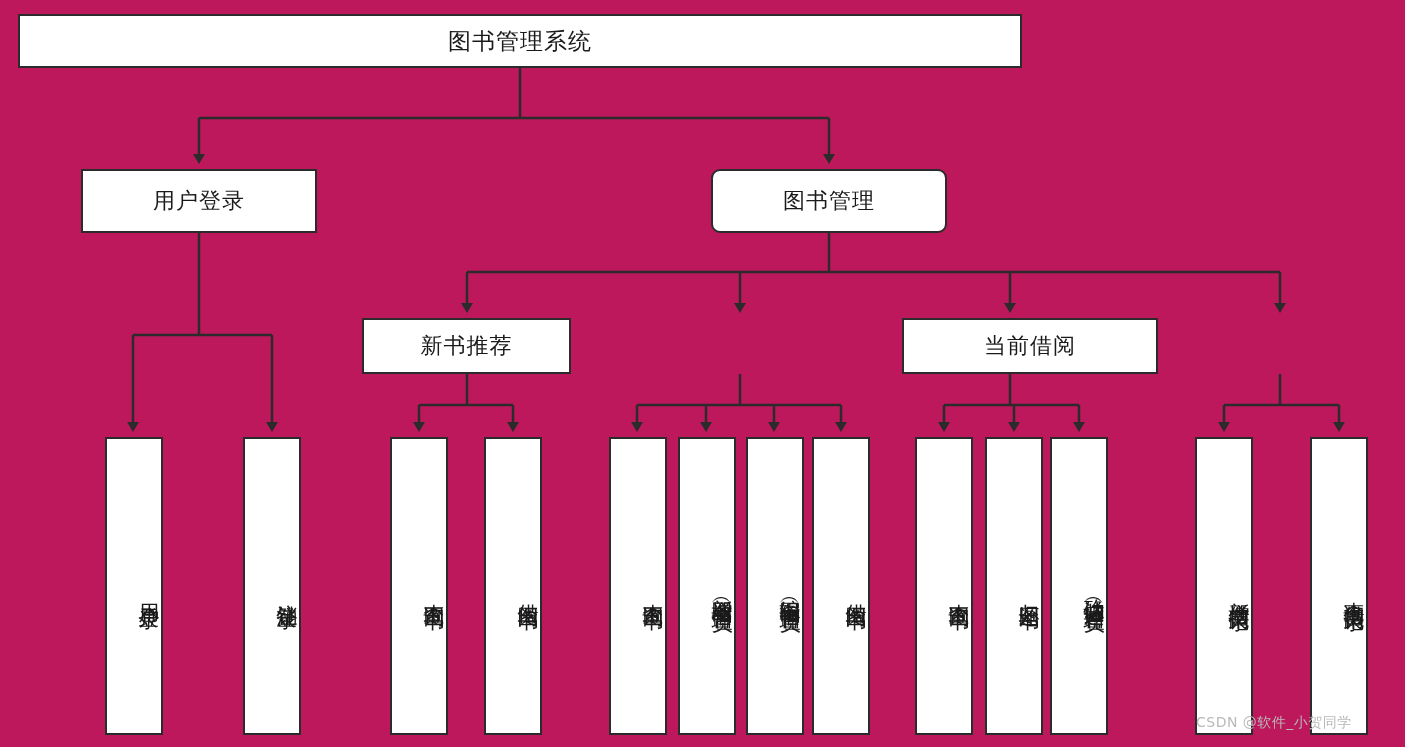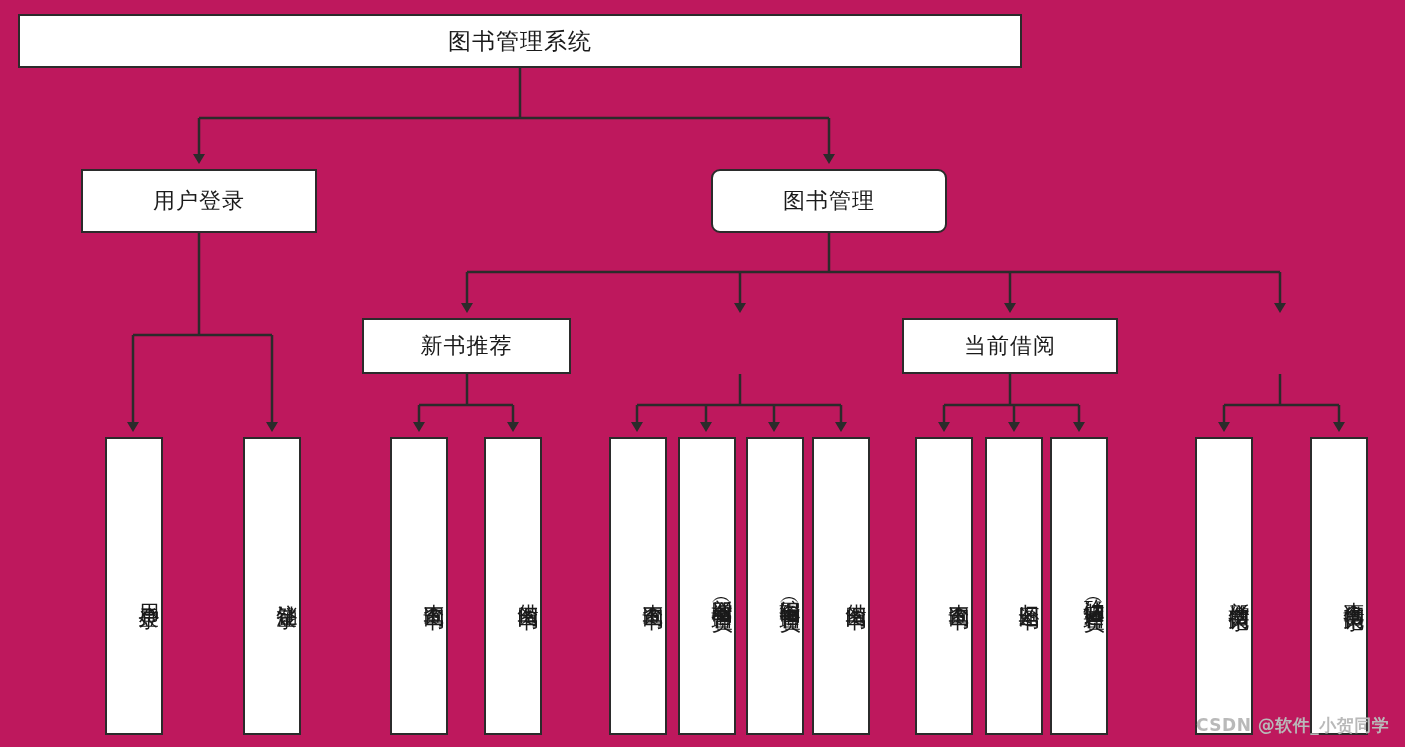--- a/index.html
+++ b/index.html
@@ -52,26 +52,25 @@
     line-height: 1.18;
     letter-spacing: 2px;
   }
   .node.vert .vlabel {
     writing-mode: vertical-rl;
     text-orientation: upright;
     white-space: nowrap;
   }
   .watermark {
     position: absolute;
-    font-size: 17px;
+    font-size: 14px;
     color: #b9b9b9;
     letter-spacing: 0.5px;
     white-space: nowrap;
     font-family: "DejaVu Sans", "Liberation Sans", sans-serif;
-    font-weight: bold;
   }
 </style>
 </head>
 <body>
 
 <div id="canvas">
 
   <svg class="wires" viewBox="0 0 1405 747" xmlns="http://www.w3.org/2000/svg">
     <defs>
       <marker id="arrow" markerWidth="10" markerHeight="12" refX="1" refY="6" orient="auto" markerUnits="userSpaceOnUse">
@@ -129,21 +128,21 @@
   <div class="node horiz" style="left:81px; top:169px; width:236px; height:64px;">
     <span>用户登录</span>
   </div>
   <div class="node horiz" style="left:711px; top:169px; width:236px; height:64px;border-radius:9px;">
     <span>图书管理</span>
   </div>
 
   <div class="node horiz" style="left:362px; top:318px; width:209px; height:56px;">
     <span>新书推荐</span>
   </div>
-  <div class="node horiz" style="left:902px; top:318px; width:216px; height:56px;">
+  <div class="node horiz" style="left:902px; top:318px; width:256px; height:56px;">
     <span>当前借阅</span>
   </div>
 
   <div class="node vert" style="left:105px; top:437px; width:58px; height:298px;">
     <span class="vlabel">用户登录</span>
   </div>
   <div class="node vert" style="left:243px; top:437px; width:58px; height:298px;">
     <span class="vlabel">注销登录</span>
   </div>
 

